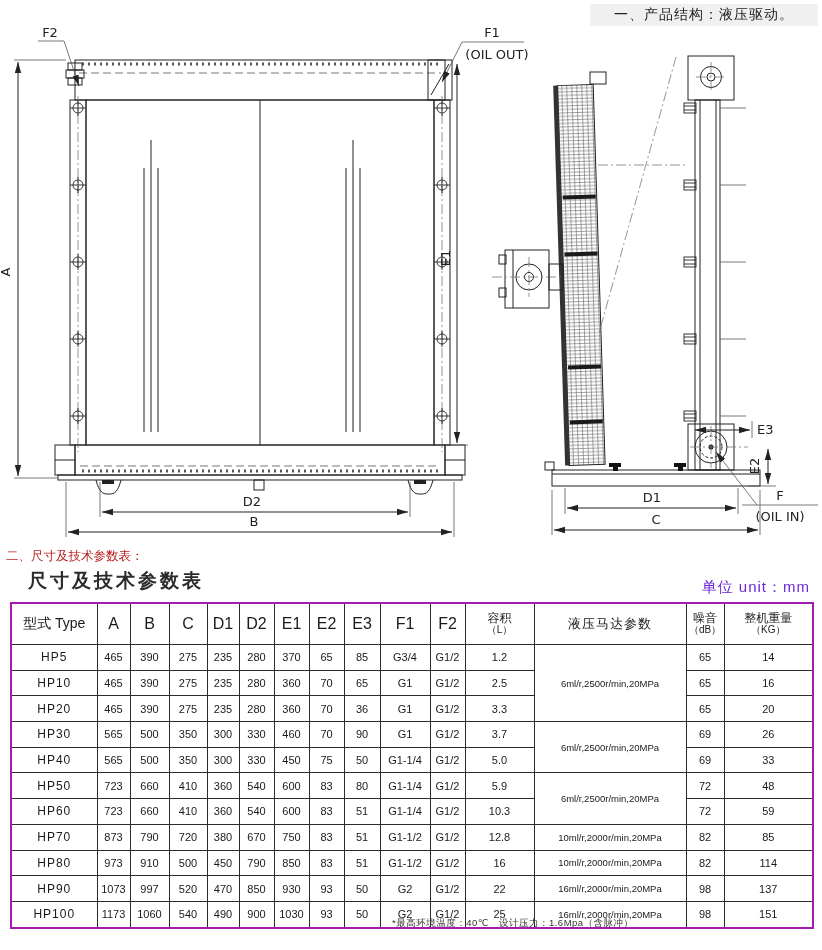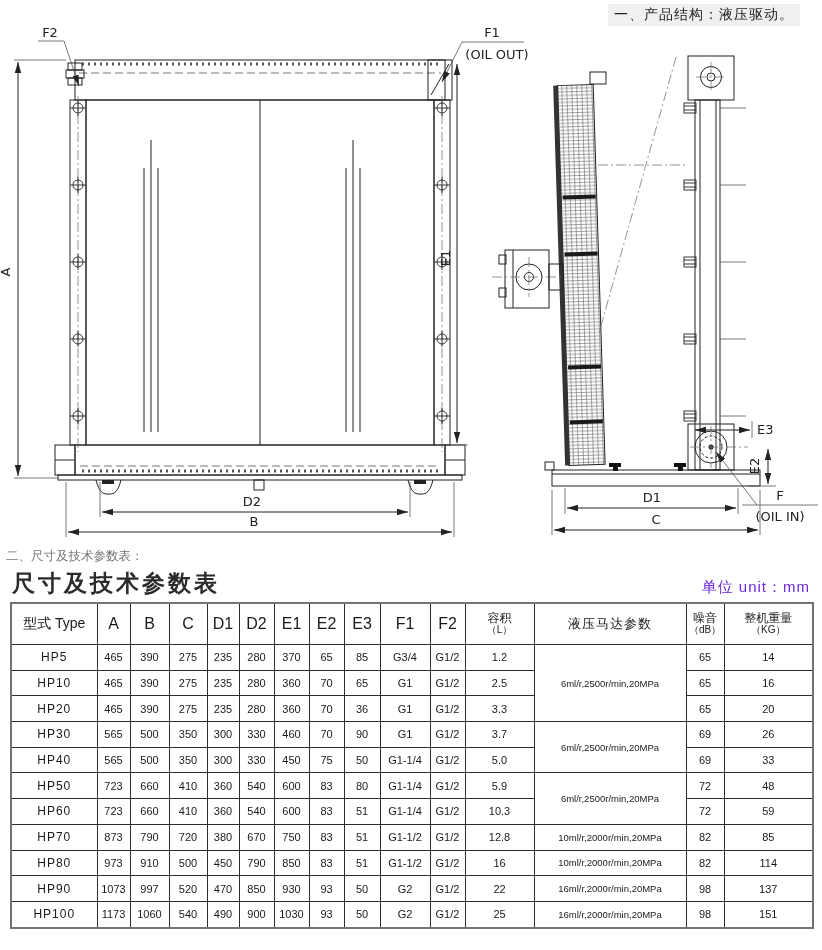--- a/index.html
+++ b/index.html
@@ -1,26 +1,26 @@
 <!DOCTYPE html>
 <html><head>
 <meta charset="utf-8">
 <style>
   html,body{margin:0;padding:0;background:#fff;}
   .page{position:relative;width:822px;height:950px;background:#ffffff;overflow:hidden;
         font-family:"Liberation Sans","DejaVu Sans",sans-serif;color:#1c1c1c;}
-  .top-note{position:absolute;top:4px;right:22px;background:#f0f0f0;padding:2px 6px;
+  .top-note{position:absolute;top:4px;right:4px;background:#f0f0f0;padding:2px 24px;
         font-size:14px;color:#222;letter-spacing:1px;}
   .drawing-svg{position:absolute;top:0;left:0;}
   .drawing-svg text{font-family:"DejaVu Sans","Liberation Sans",sans-serif;font-size:13px;fill:#222;stroke:none;}
-  .section2{position:absolute;left:6px;top:548px;font-size:12.5px;color:#737373;}
-  .tbl-title{position:absolute;left:12px;top:568px;font-size:23px;font-weight:bold;letter-spacing:3px;color:#2b2b2b;}
+  .section2{position:absolute;left:6px;top:548px;font-size:12.5px;color:#b91c1c;}
+  .tbl-title{position:absolute;left:28px;top:568px;font-size:19px;font-weight:bold;letter-spacing:3px;color:#2b2b2b;}
   .unit-label{position:absolute;right:12px;top:578px;font-size:15px;color:#6d28d9;letter-spacing:1px;}
   table.spec{position:absolute;left:10px;top:602px;border-collapse:collapse;table-layout:fixed;
-        width:802px;border:2px solid #737373;background:#fff;}
+        width:802px;border:2px solid #a21caf;background:#fff;}
   .spec th,.spec td{border:1px solid #2c2c2c;text-align:center;vertical-align:middle;padding:0;
         overflow:hidden;white-space:nowrap;color:#1a1a1a;font-weight:normal;}
   .spec thead th{height:40px;}
   .spec tbody td{height:24.7px;}
   .h-type{font-size:14px;}
   .h-dim{font-size:16px;}
   .h-two{font-size:12px;line-height:1.05;margin-top:8px;}
   .h-two .sub{font-size:10px;}
   .h-motor{font-size:13px;letter-spacing:1px;}
   .c-model{font-size:12px;letter-spacing:1px;}
@@ -496,15 +496,16 @@
           <td class="c-val">G1/2</td>
           <td class="c-val">25</td>
           <td class="c-motor-v" rowspan="1">16ml/r,2000r/min,20MPa</td>
           <td class="c-val">98</td>
           <td class="c-val">151</td>
         </tr>
       </tbody>
     </table>
 
   <div class="footnotes">
+    <div>*最高环境温度：40℃　设计压力：1.6Mpa（含脉冲）</div>
   </div>
 
 </div>
 
 </body></html>

